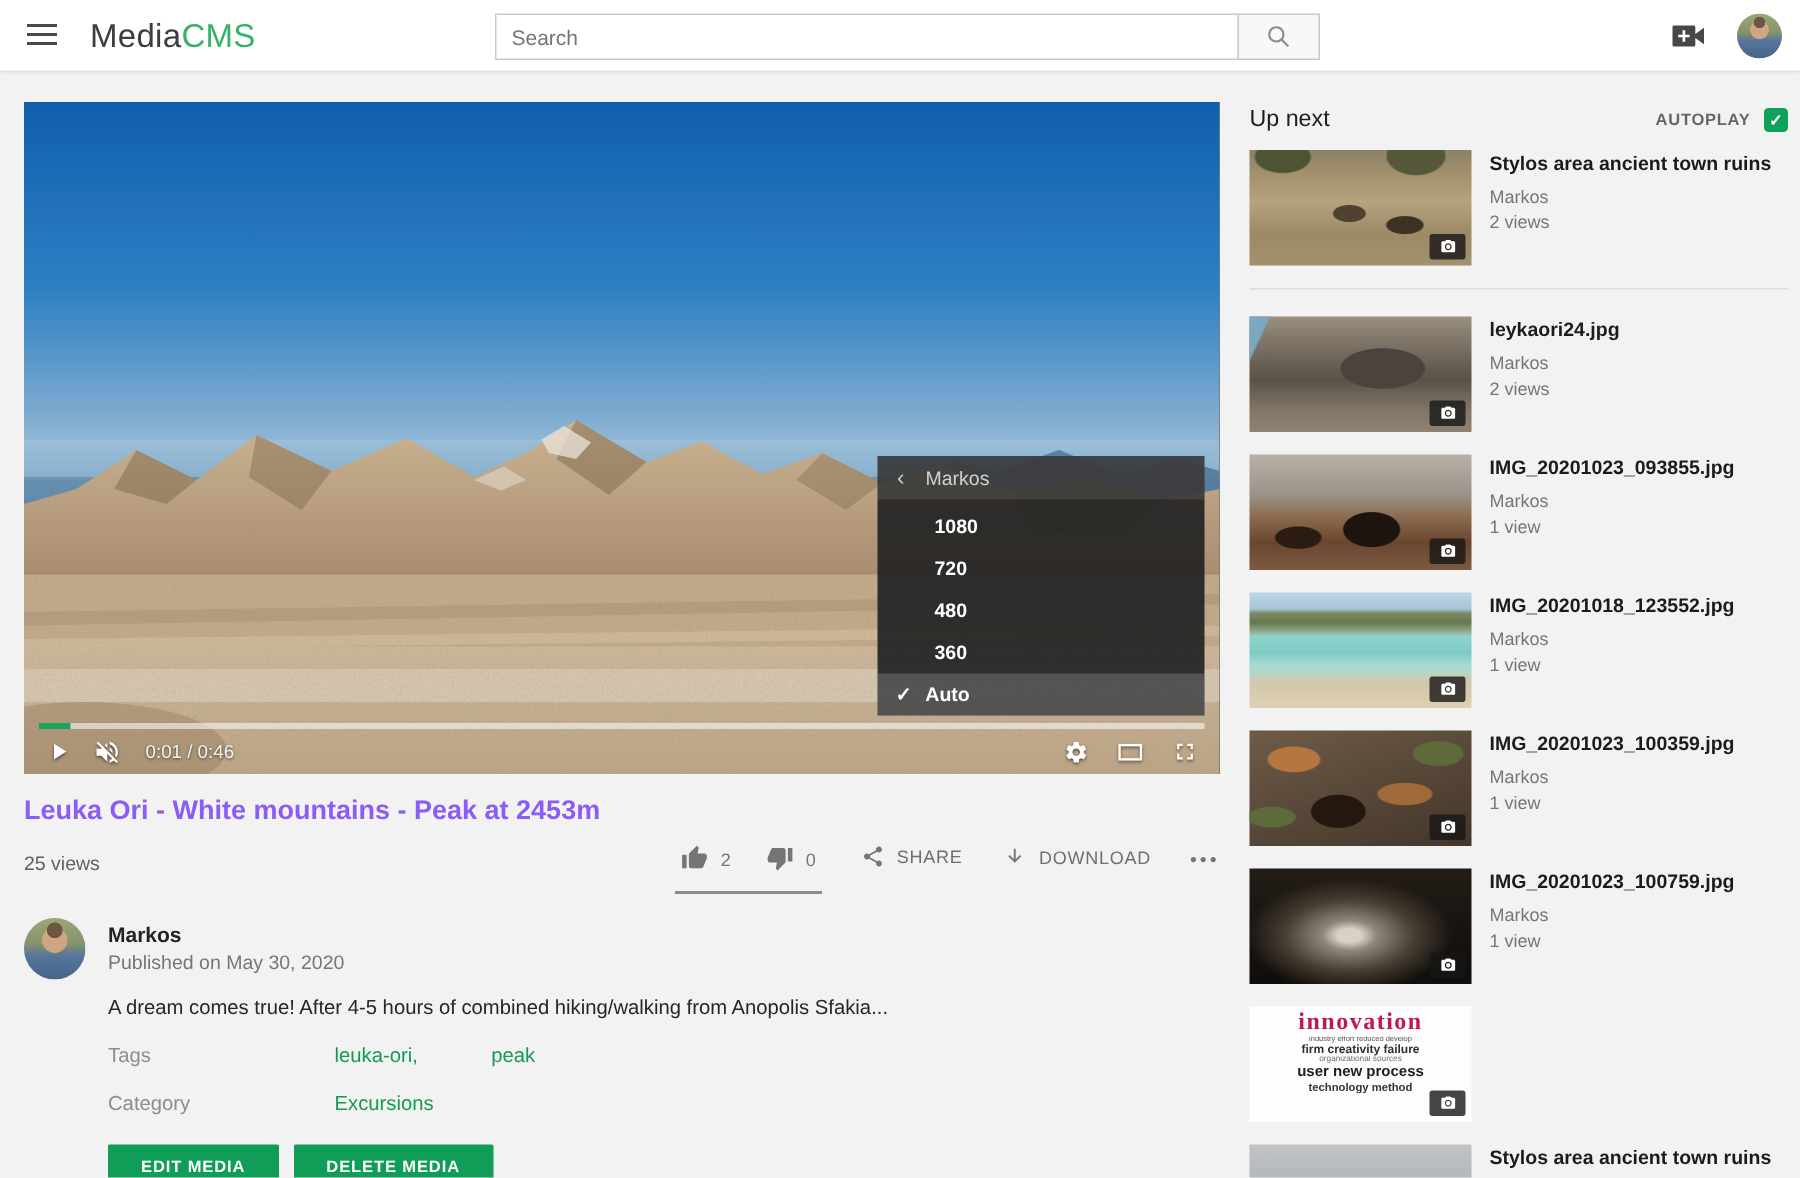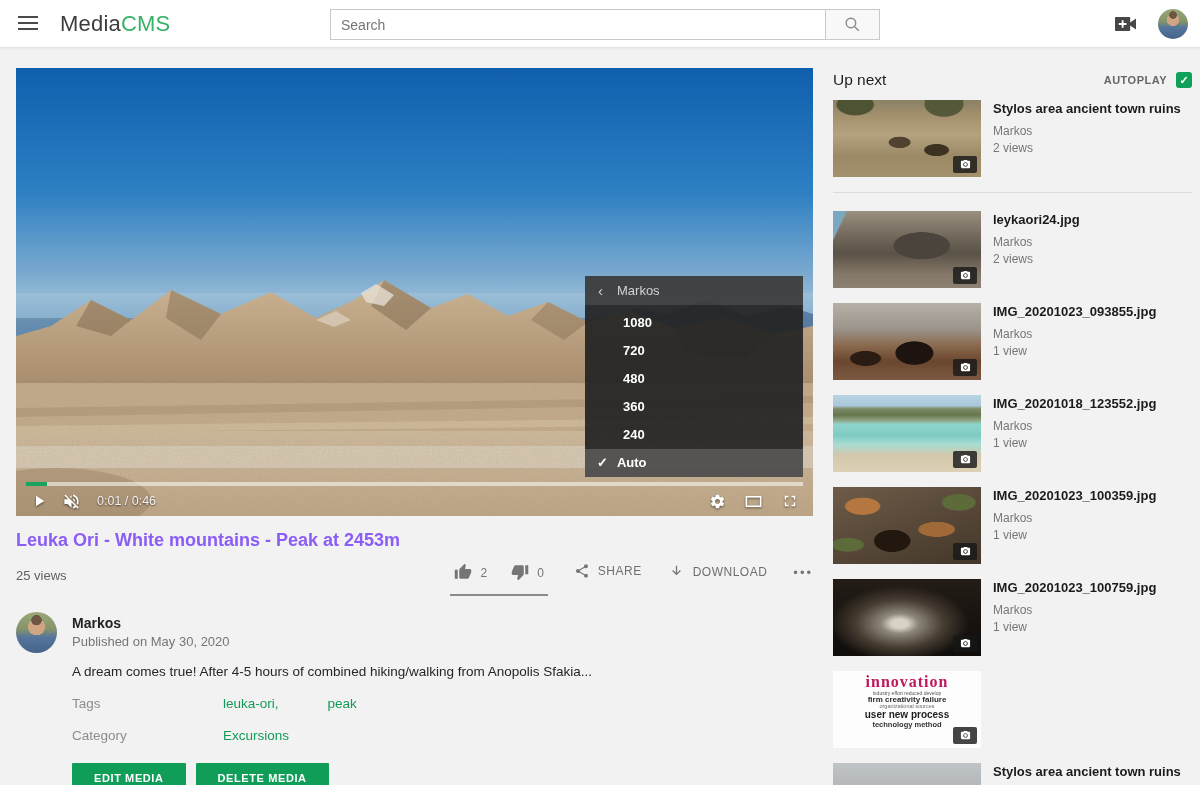--- a/index.html
+++ b/index.html
@@ -288,21 +288,20 @@
   <div class="qmenu">
     <div class="qmenu-head">
       <span class="chev">‹</span>
       <span>Markos</span>
     </div>
     <div class="qlist">
       <div class="qitem">1080</div>
       <div class="qitem">720</div>
       <div class="qitem">480</div>
       <div class="qitem">360</div>
-      <div class="qitem">240</div>
       <div class="qitem sel">
         <span class="chk">✓</span>
         <span>Auto</span>
       </div>
     </div>
   </div>
 
   <div class="progress">
       <div class="played"></div>
     </div>

